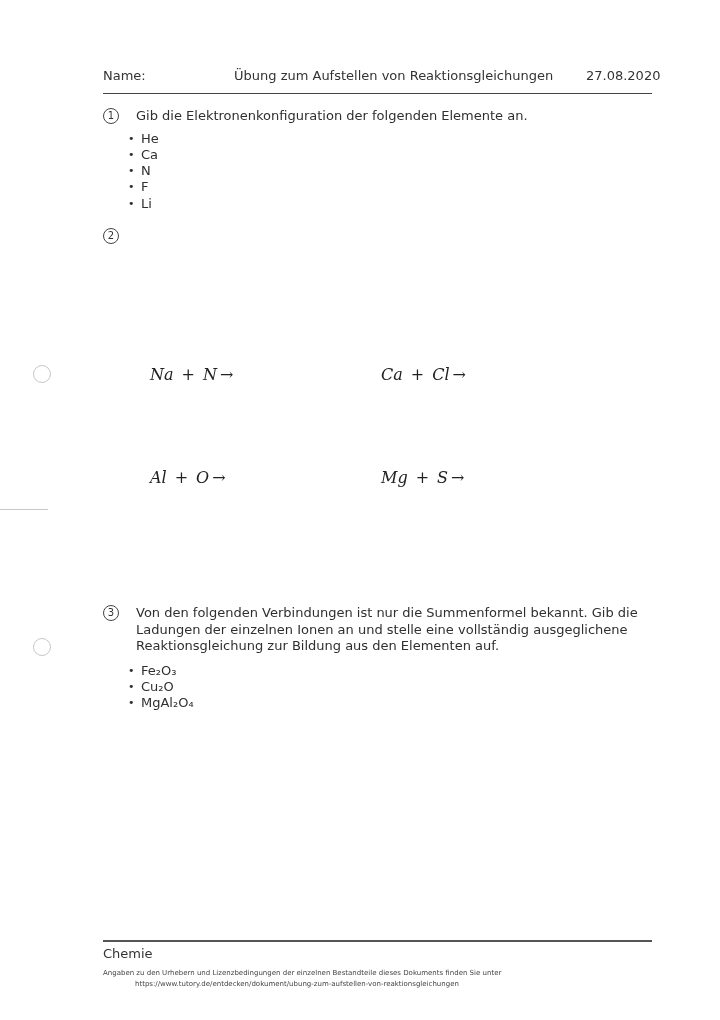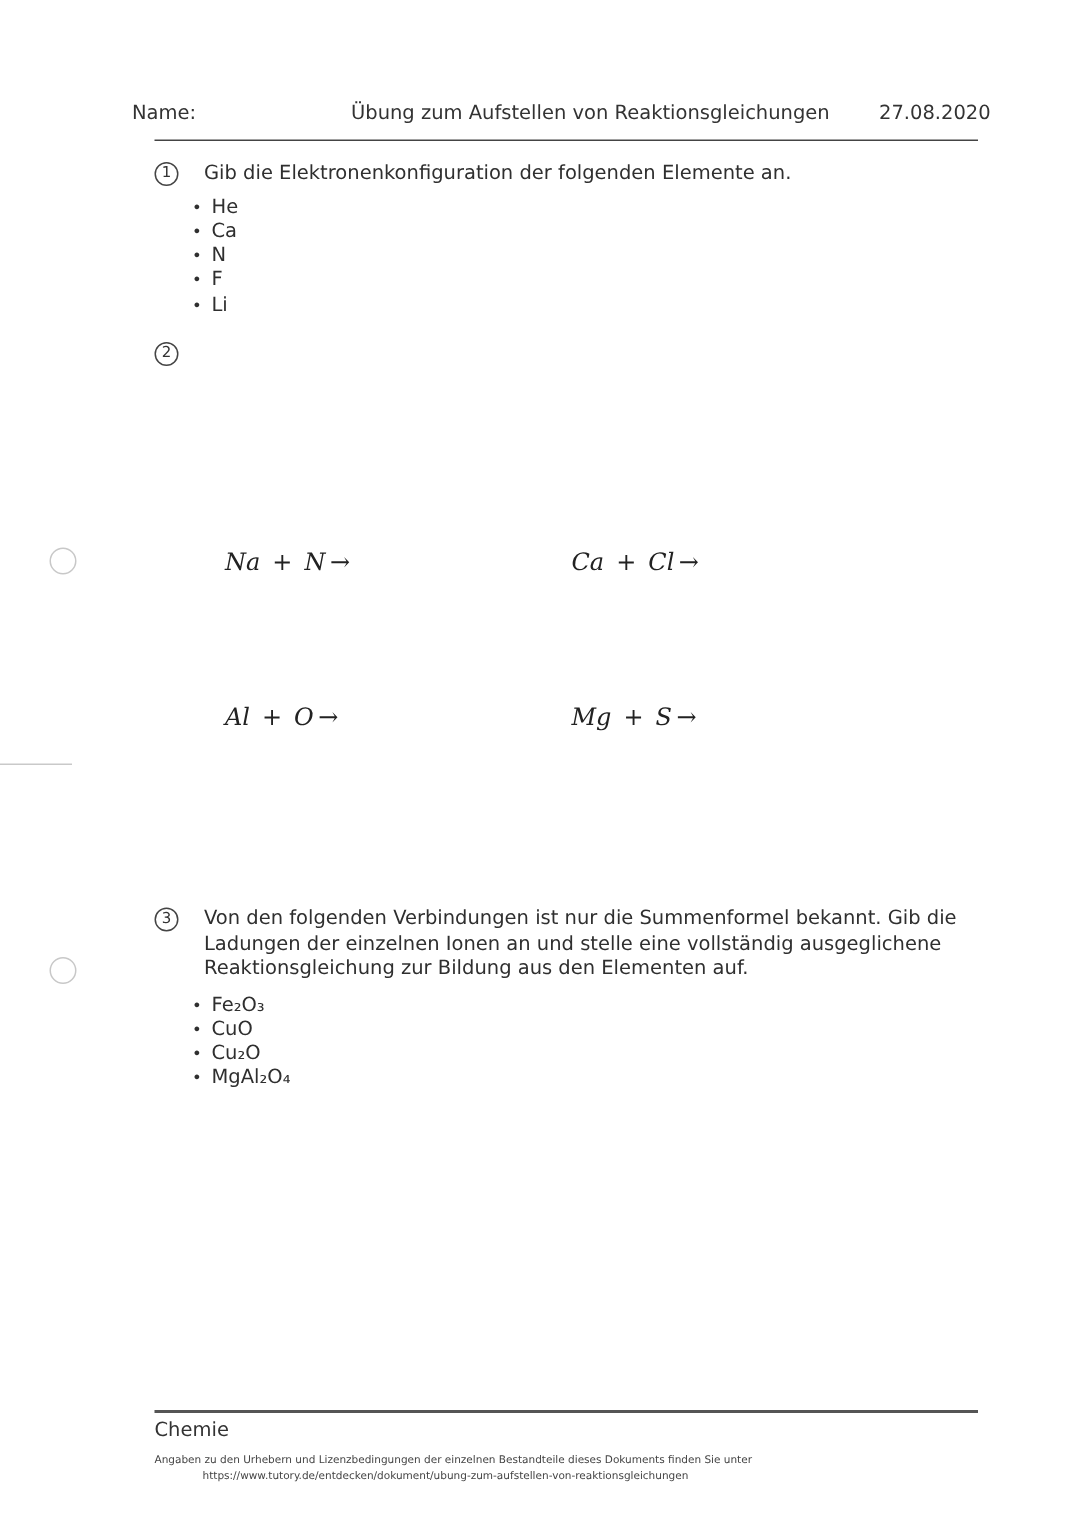--- a/index.html
+++ b/index.html
@@ -21,21 +21,21 @@
   .hole { width: 16px; height: 16px; border: 1px solid #c8c8c8; border-radius: 50%; }
   .fold { left: 0; top: 509px; width: 48px; height: 1px; background: #c9c9c9; }
   .rule-bot { left: 103px; top: 940px; width: 549px; height: 2px; background: #555; }
   .subject { left: 103px; top: 946px; font-size: 13px; color: #333; }
   .foot { left: 103px; font-size: 7px; color: #444; }
   sub { font-size: 70%; vertical-align: -2px; }
 </style>
 </head>
 <body>
 
-<div class="abs hdr" style="left:88px;">Name:</div>
+<div class="abs hdr" style="left:103px;">Name:</div>
 <div class="abs hdr" style="left:234px;">Übung zum Aufstellen von  Reaktionsgleichungen</div>
 <div class="abs hdr" style="left:586px;">27.08.2020</div>
 <div class="abs rule-top"></div>
 
 <div class="abs hole" style="left:33px; top:365px;"></div>
 <div class="abs hole" style="left:33px; top:638px;"></div>
 <div class="abs fold"></div>
 
 <div class="abs task" style="top:108px;">
   <span class="num">1</span>
@@ -64,21 +64,20 @@
 </div>
 <div class="abs eq" style="left:381px; top:468px;">
   <span>Mg</span><span class="op">+</span><span>S</span><span class="arr">→</span>
 </div>
 
 <div class="abs task" style="top:605px;">
   <span class="num">3</span>
   <div class="task-text" style="width:527px;">Von den folgenden Verbindungen ist nur die Summenformel bekannt. Gib die Ladungen der einzelnen Ionen an und stelle eine vollständig ausgeglichene Reaktionsgleichung zur Bildung aus den Elementen auf.</div>
   <ul class="bul" style="margin-top:8px;">
     <li>Fe₂O₃</li>
-    <li>CuO</li>
     <li>Cu₂O</li>
     <li>MgAl₂O₄</li>
   </ul>
 </div>
 
 <div class="abs rule-bot"></div>
 <div class="abs subject">Chemie</div>
 <div class="abs foot" style="top:969px;">Angaben zu den Urhebern und Lizenzbedingungen der einzelnen Bestandteile dieses Dokuments finden Sie unter</div>
 <div class="abs foot" style="top:980px;padding-left:32px;">https://www.tutory.de/entdecken/dokument/ubung-zum-aufstellen-von-reaktionsgleichungen</div>
 

